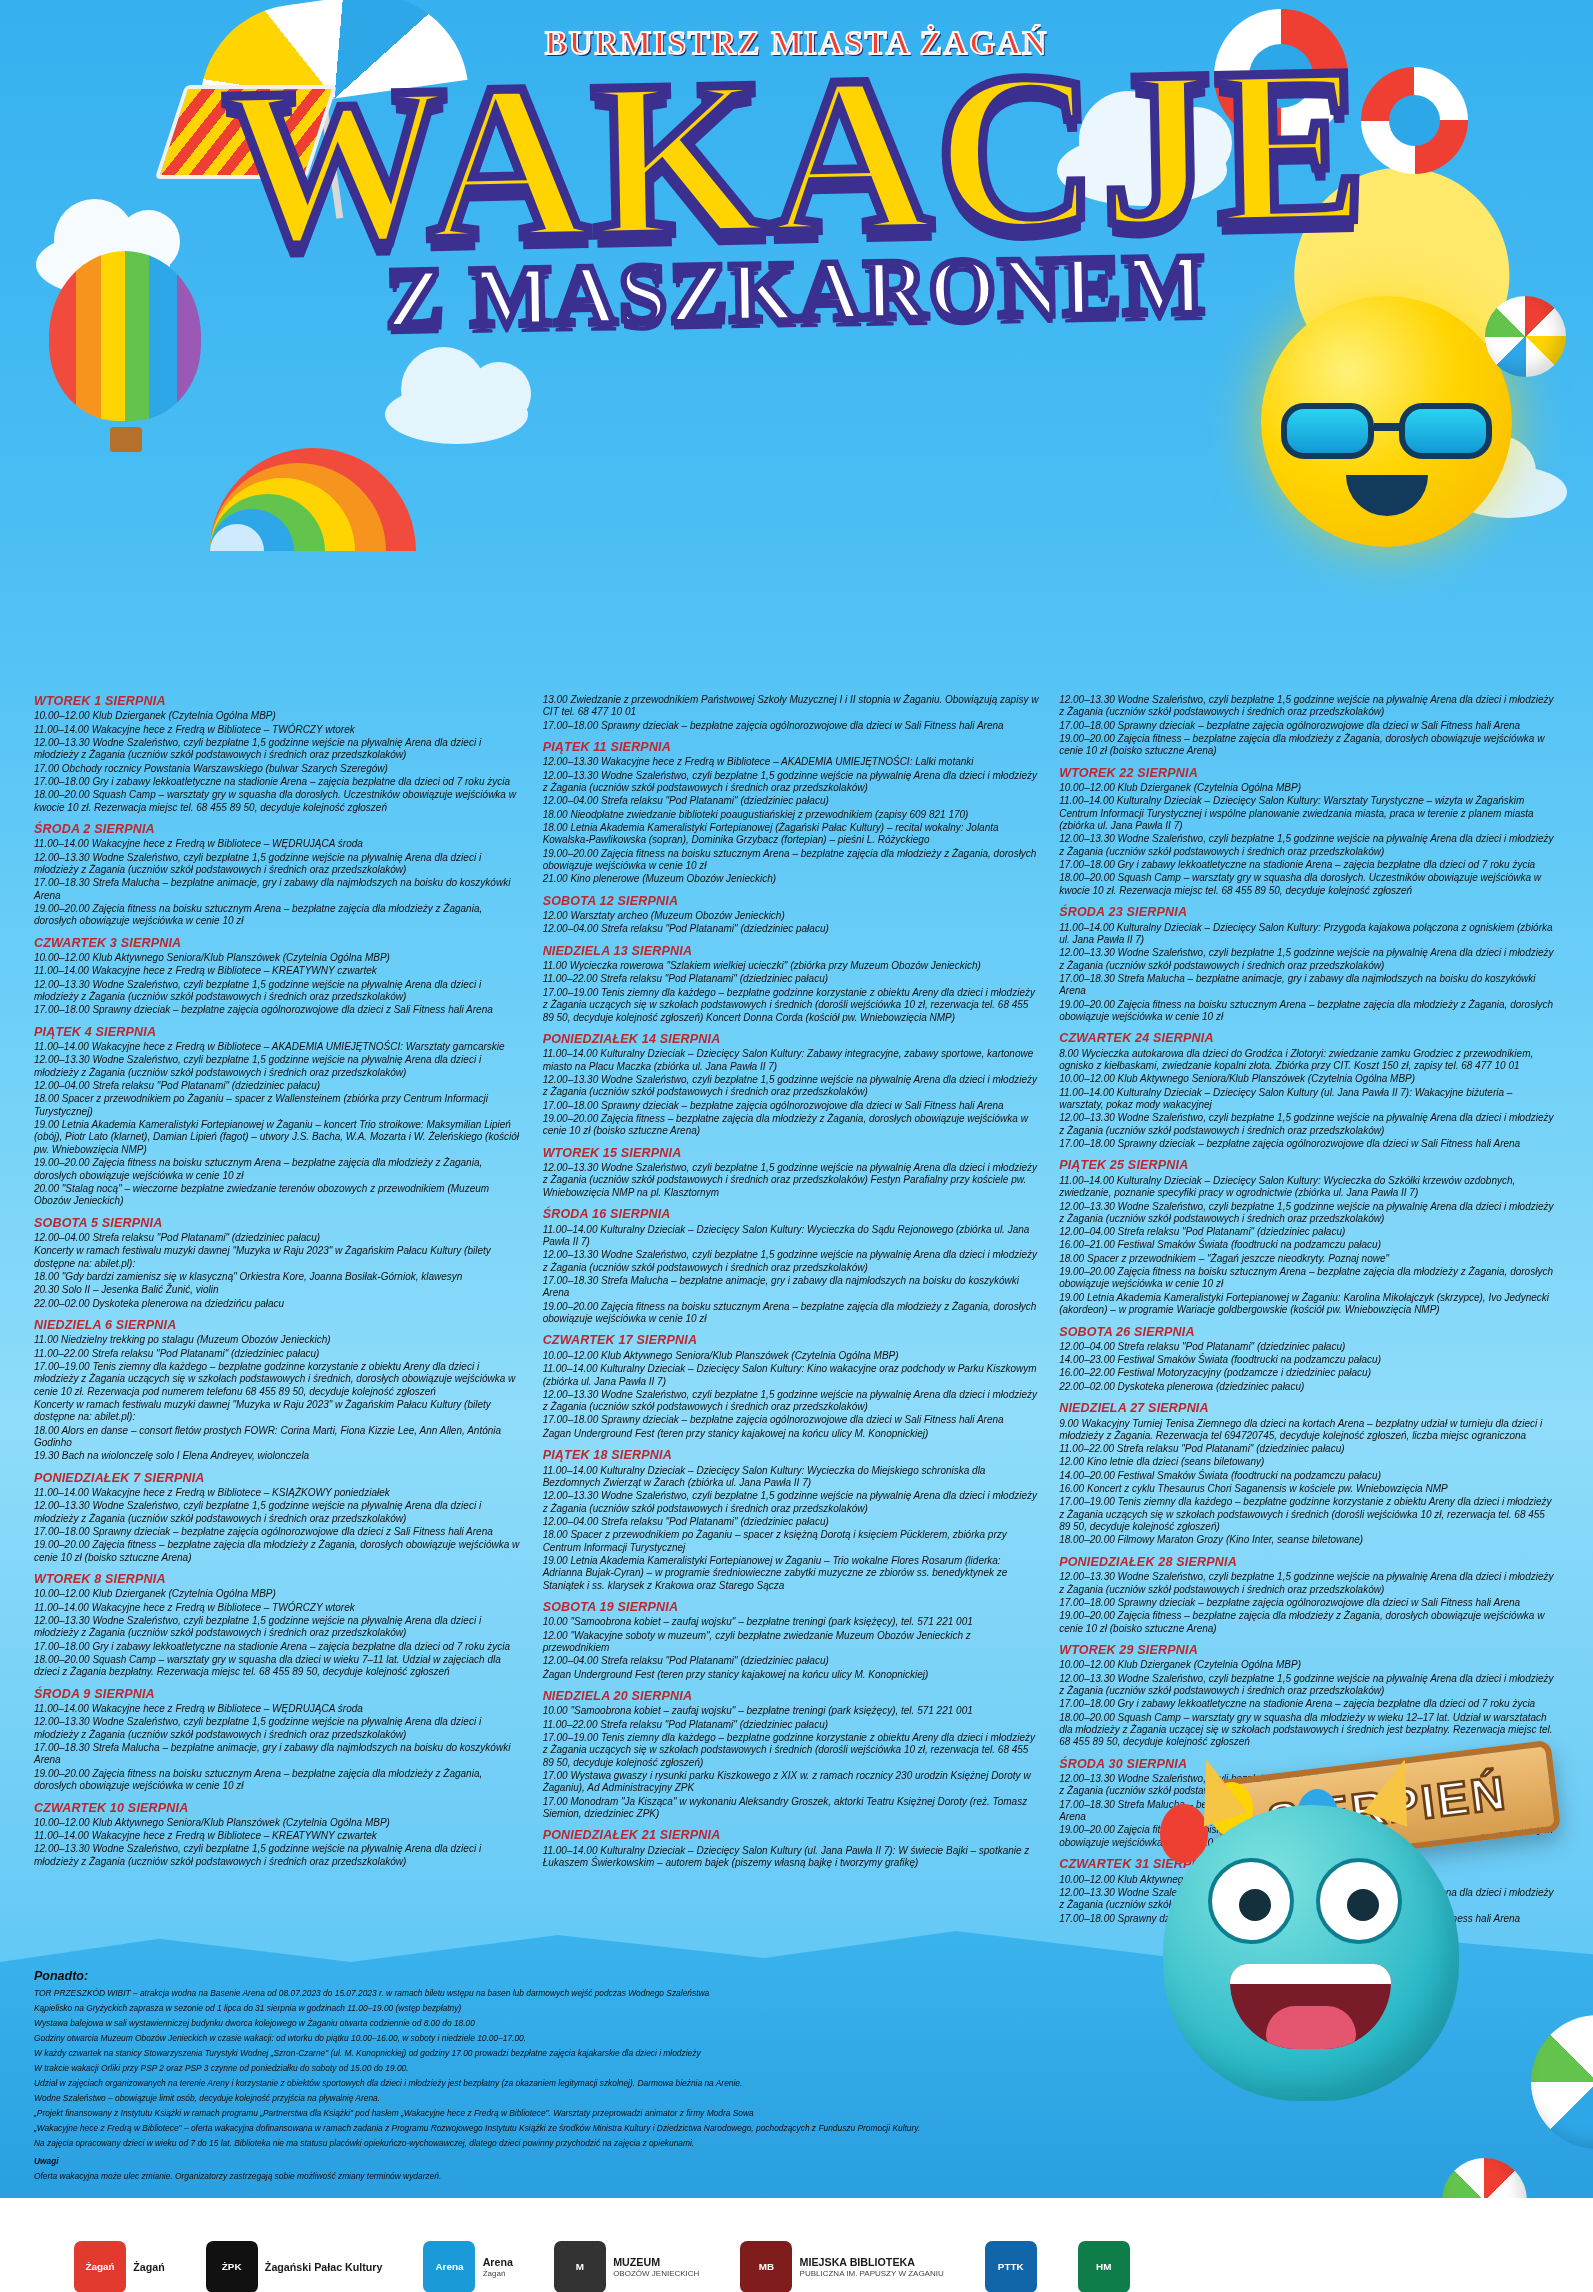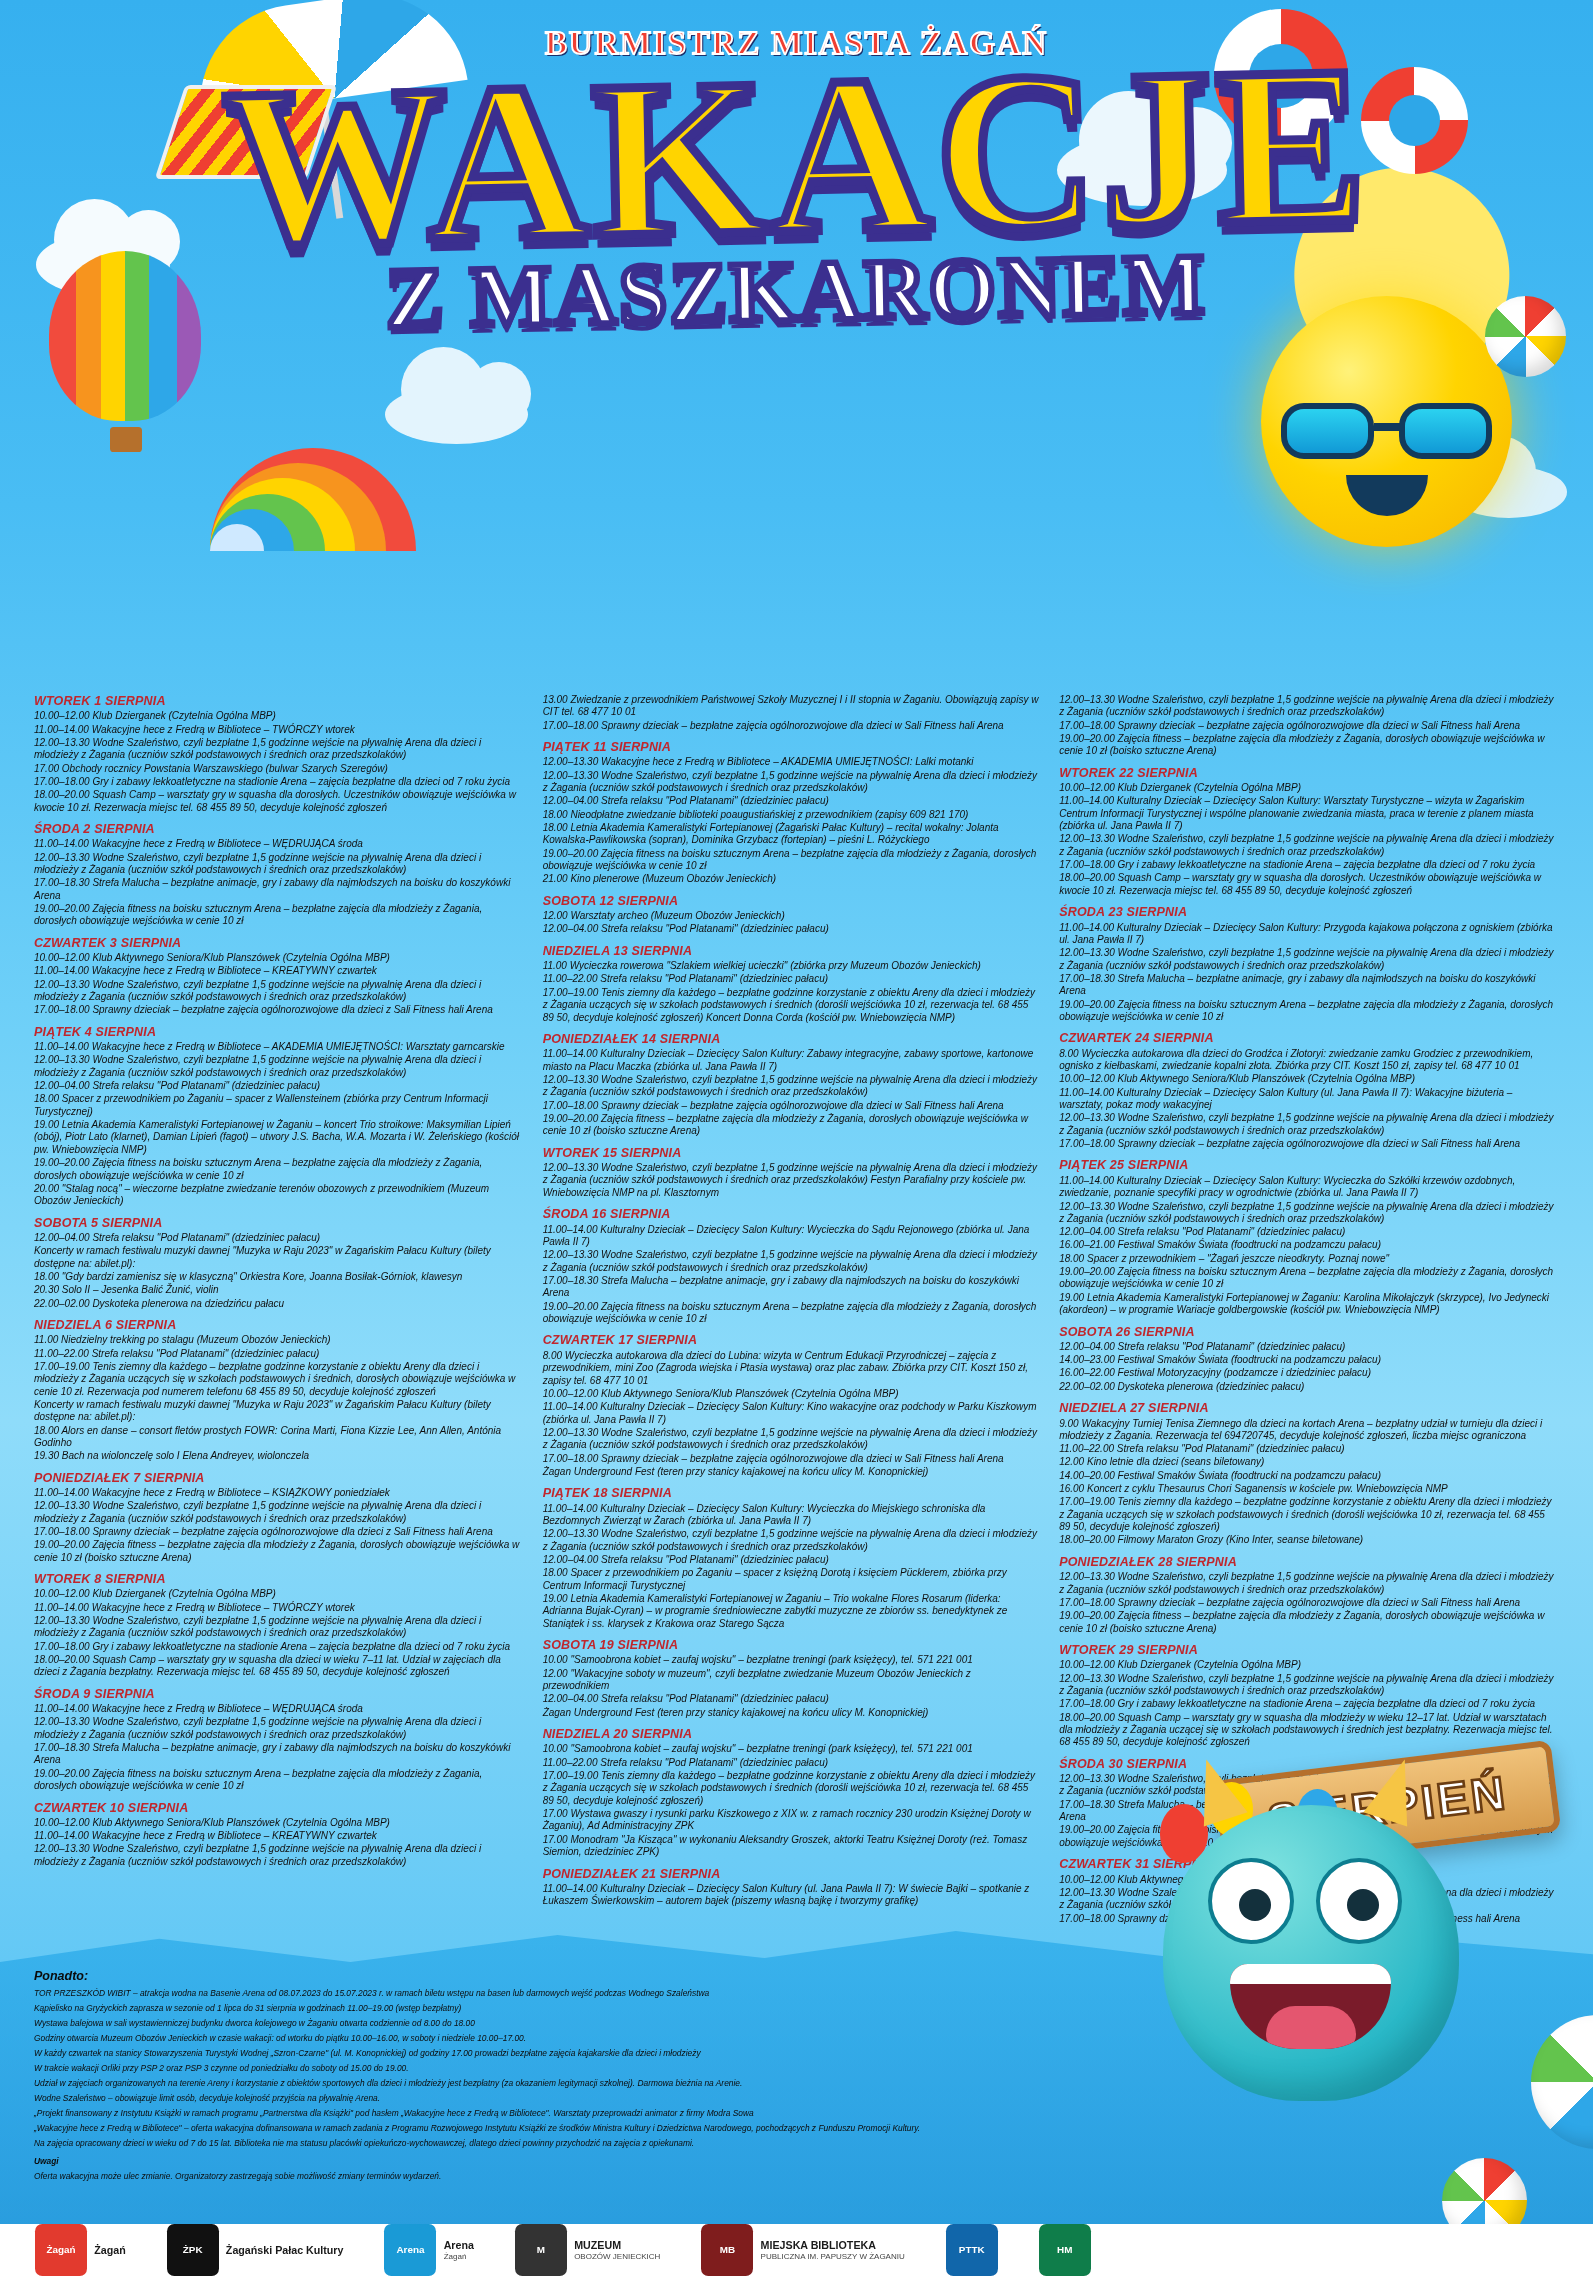--- a/index.html
+++ b/index.html
@@ -209,23 +209,23 @@
   .footer{
     position:absolute; left:34px; bottom:107px; width:985px;
     font-size:8.4px; line-height:1.35; color:#0b0b0b;font-style:italic;
   }
   .footer h4{ font-size:12.5px; color:#0b0b0b; margin:0 0 3.6px 0; font-weight:bold; }
   .footer p{ margin:0 0 3.6px 0; }
   .footer .uwagi{ margin-top:7.2px; font-weight:bold; }
 
   
   .logobar{
-    position:absolute; left:0; right:0; bottom:0; height:69px;
+    position:absolute; left:0; right:0; bottom:0; height:95px;
     background:#ffffff;
-    display:flex; align-items:flex-start; gap:41px; padding:0 35px;
+    display:flex; align-items:flex-end; gap:41px; padding:0 74px;
   }
   .logo{ display:flex; align-items:center; gap:7.2px; }
   .logo .mark{
     width:52px;height:52px;border-radius:7.2px;display:flex;align-items:center;justify-content:center;
     font-size:9.9px;font-weight:bold;color:#fff;text-align:center;line-height:1.05;
   }
   .logo .txt{ font-size:10.7px; line-height:1.15; color:#1a1a1a; font-weight:bold; }
   .logo .txt small{ display:block; font-weight:normal; font-size:8px; color:#444; }
   .m-zagan{ background:#e23a2e; }
   .m-zpk{ background:#111; }
@@ -377,21 +377,20 @@
       <p class="ev">17.00–18.00 Sprawny dzieciak – bezpłatne zajęcia ogólnorozwojowe dla dzieci w Sali Fitness hali Arena</p>
       <p class="ev">19.00–20.00 Zajęcia fitness – bezpłatne zajęcia dla młodzieży z Żagania, dorosłych obowiązuje wejściówka w cenie 10 zł (boisko sztuczne Arena)</p>
       <h3 class="day">WTOREK 15 SIERPNIA</h3>
       <p class="ev">12.00–13.30 Wodne Szaleństwo, czyli bezpłatne 1,5 godzinne wejście na pływalnię Arena dla dzieci i młodzieży z Żagania (uczniów szkół podstawowych i średnich oraz przedszkolaków) Festyn Parafialny przy kościele pw. Wniebowzięcia NMP na pl. Klasztornym</p>
       <h3 class="day">ŚRODA 16 SIERPNIA</h3>
       <p class="ev">11.00–14.00 Kulturalny Dzieciak – Dziecięcy Salon Kultury: Wycieczka do Sądu Rejonowego (zbiórka ul. Jana Pawła II 7)</p>
       <p class="ev">12.00–13.30 Wodne Szaleństwo, czyli bezpłatne 1,5 godzinne wejście na pływalnię Arena dla dzieci i młodzieży z Żagania (uczniów szkół podstawowych i średnich oraz przedszkolaków)</p>
       <p class="ev">17.00–18.30 Strefa Malucha – bezpłatne animacje, gry i zabawy dla najmłodszych na boisku do koszykówki Arena</p>
       <p class="ev">19.00–20.00 Zajęcia fitness na boisku sztucznym Arena – bezpłatne zajęcia dla młodzieży z Żagania, dorosłych obowiązuje wejściówka w cenie 10 zł</p>
       <h3 class="day">CZWARTEK 17 SIERPNIA</h3>
-      <p class="ev">8.00 Wycieczka autokarowa dla dzieci do Lubina: wizyta w Centrum Edukacji Przyrodniczej – zajęcia z przewodnikiem, mini Zoo (Zagroda wiejska i Ptasia wystawa) oraz plac zabaw. Zbiórka przy CIT. Koszt 150 zł, zapisy tel. 68 477 10 01</p>
       <p class="ev">10.00–12.00 Klub Aktywnego Seniora/Klub Planszówek (Czytelnia Ogólna MBP)</p>
       <p class="ev">11.00–14.00 Kulturalny Dzieciak – Dziecięcy Salon Kultury: Kino wakacyjne oraz podchody w Parku Kiszkowym (zbiórka ul. Jana Pawła II 7)</p>
       <p class="ev">12.00–13.30 Wodne Szaleństwo, czyli bezpłatne 1,5 godzinne wejście na pływalnię Arena dla dzieci i młodzieży z Żagania (uczniów szkół podstawowych i średnich oraz przedszkolaków)</p>
       <p class="ev">17.00–18.00 Sprawny dzieciak – bezpłatne zajęcia ogólnorozwojowe dla dzieci w Sali Fitness hali Arena</p>
       <p class="ev">Żagan Underground Fest (teren przy stanicy kajakowej na końcu ulicy M. Konopnickiej)</p>
       <h3 class="day">PIĄTEK 18 SIERPNIA</h3>
       <p class="ev">11.00–14.00 Kulturalny Dzieciak – Dziecięcy Salon Kultury: Wycieczka do Miejskiego schroniska dla Bezdomnych Zwierząt w Żarach (zbiórka ul. Jana Pawła II 7)</p>
       <p class="ev">12.00–13.30 Wodne Szaleństwo, czyli bezpłatne 1,5 godzinne wejście na pływalnię Arena dla dzieci i młodzieży z Żagania (uczniów szkół podstawowych i średnich oraz przedszkolaków)</p>
       <p class="ev">12.00–04.00 Strefa relaksu "Pod Platanami" (dziedziniec pałacu)</p>
       <p class="ev">18.00 Spacer z przewodnikiem po Żaganiu – spacer z księżną Dorotą i księciem Pücklerem, zbiórka przy Centrum Informacji Turystycznej</p>

